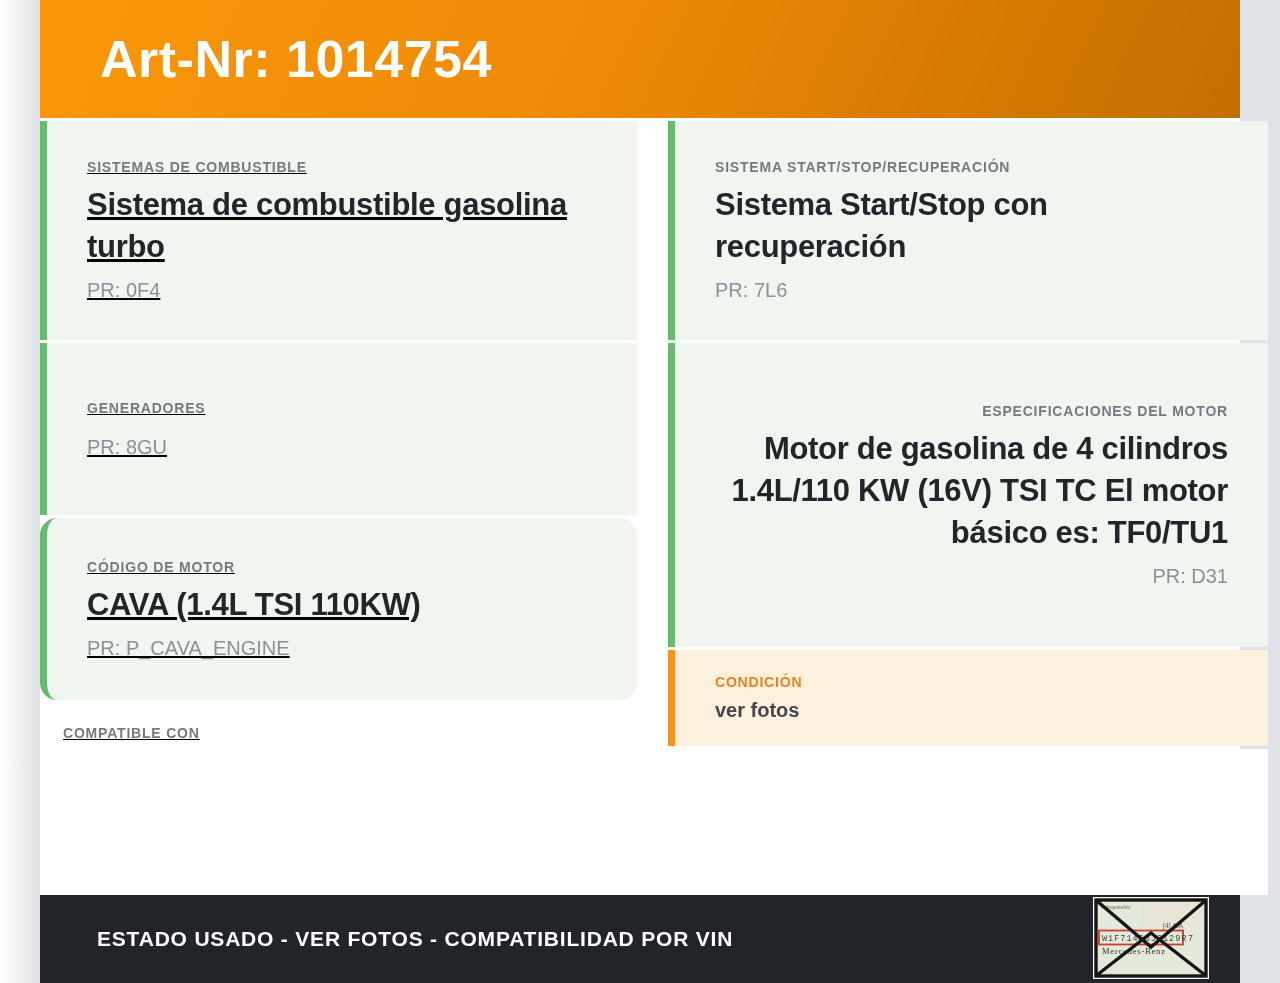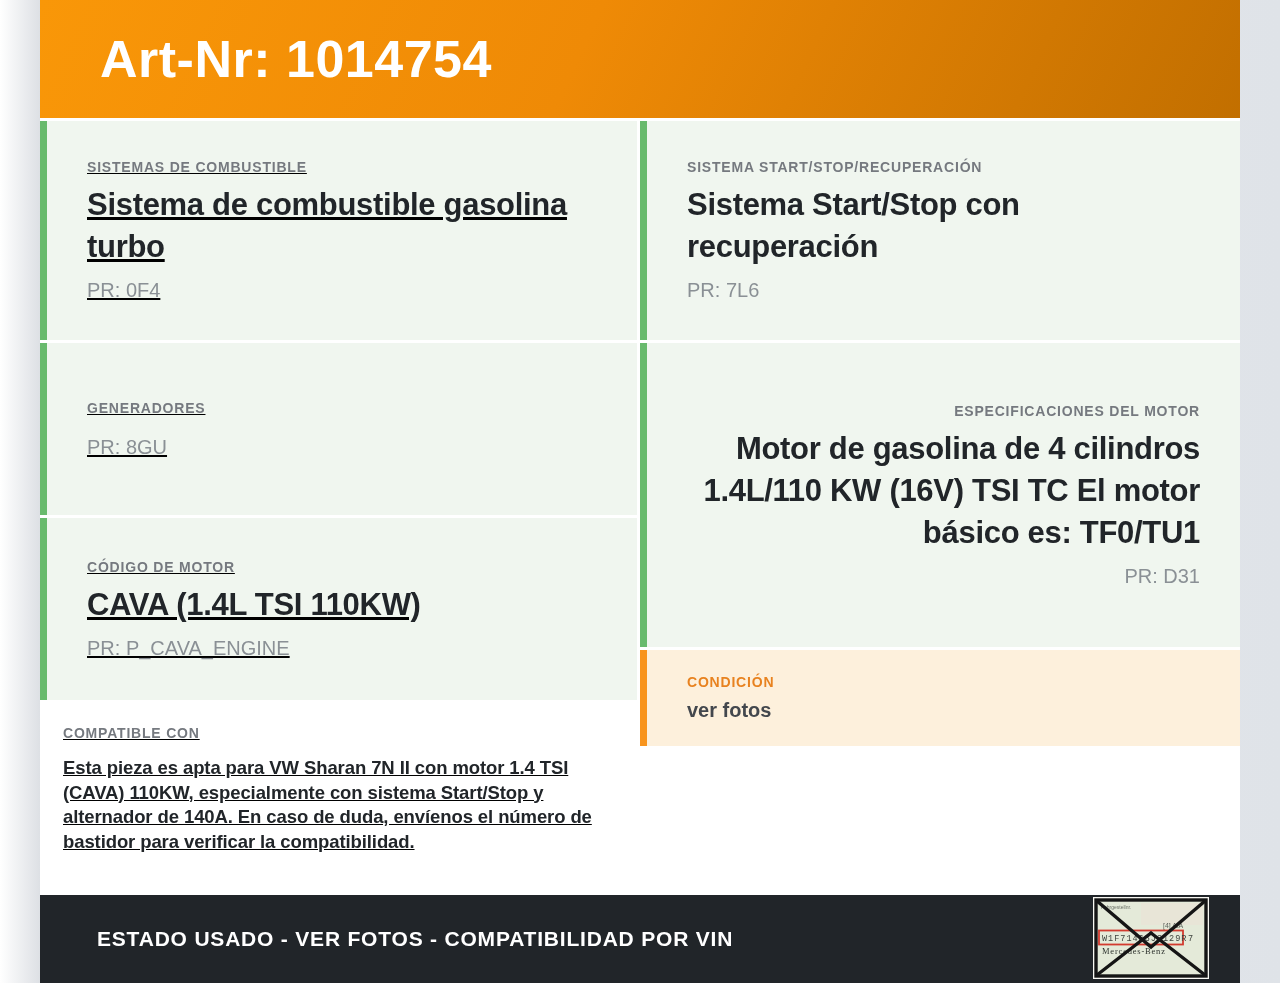--- a/index.html
+++ b/index.html
@@ -35,32 +35,32 @@
     margin-bottom:3px;
   }
   .banner h1{
     color:#ffffff;font-size:52px;font-weight:700;letter-spacing:0.5px;
   }
   .columns{
     flex:1 1 auto;display:flex;gap:3px;min-height:0;
   }
   .col{display:flex;flex-direction:column;gap:3px;min-height:0;}
   .col.left{width:597px;flex:0 0 597px;text-decoration:underline;}
-  .col.right{width:600px;flex:0 0 600px;}
+  .col.right{width:600px;flex:0 0 600px;margin-left:28px;}
   .card{
     display:flex;flex-direction:column;justify-content:center;
     padding:20px 40px 20px 40px;
     border-left:7px solid transparent;
   }
   .card.green{border-left-color:var(--accent_green);background:var(--card_green_bg);}
   .card.orange{border-left-color:var(--accent_orange);background:var(--card_orange_bg);}
   .card.plain{border-left:none;background:#ffffff;justify-content:flex-start;padding:22px 14px 20px 23px;}
   .h-l1{height:219px;flex:0 0 219px;}
   .h-l2{height:172px;flex:0 0 172px;}
-  .h-l3{height:182px;flex:0 0 182px;}
+  .h-l3{height:182px;flex:0 0 182px;border-radius:17px;}
   .h-r1{height:219px;flex:0 0 219px;}
   .h-r2{height:304px;flex:0 0 304px;text-align:right;}
   .h-r3{height:96px;flex:0 0 96px;}
   .grow{flex:1 1 auto;}
   .filler{background:#ffffff;flex:1 1 auto;}
   .eyebrow{
     font-size:14px;font-weight:700;letter-spacing:0.8px;
     color:var(--label_gray);margin-bottom:9px;
   }
   .card.orange .eyebrow{color:var(--condition_label);margin-bottom:7px;}
@@ -114,21 +114,20 @@
       </div>
 
       <div class="card green h-l3">
         <div class="eyebrow">CÓDIGO DE MOTOR</div>
         <div class="title">CAVA (1.4L TSI 110KW)</div>
         <div class="pr">PR: P_CAVA_ENGINE</div>
       </div>
 
       <div class="card plain grow">
         <div class="eyebrow">COMPATIBLE CON</div>
-        <div class="compat-body">Esta pieza es apta para VW Sharan 7N II con motor 1.4 TSI (CAVA) 110KW, especialmente con sistema Start/Stop y alternador de 140A. En caso de duda, envíenos el número de bastidor para verificar la compatibilidad.</div>
       </div>
 
     </div>
 
     <div class="col right">
 
       <div class="card green h-r1">
         <div class="eyebrow">SISTEMA START/STOP/RECUPERACIÓN</div>
         <div class="title">Sistema Start/Stop con recuperación</div>
         <div class="pr">PR: 7L6</div>

